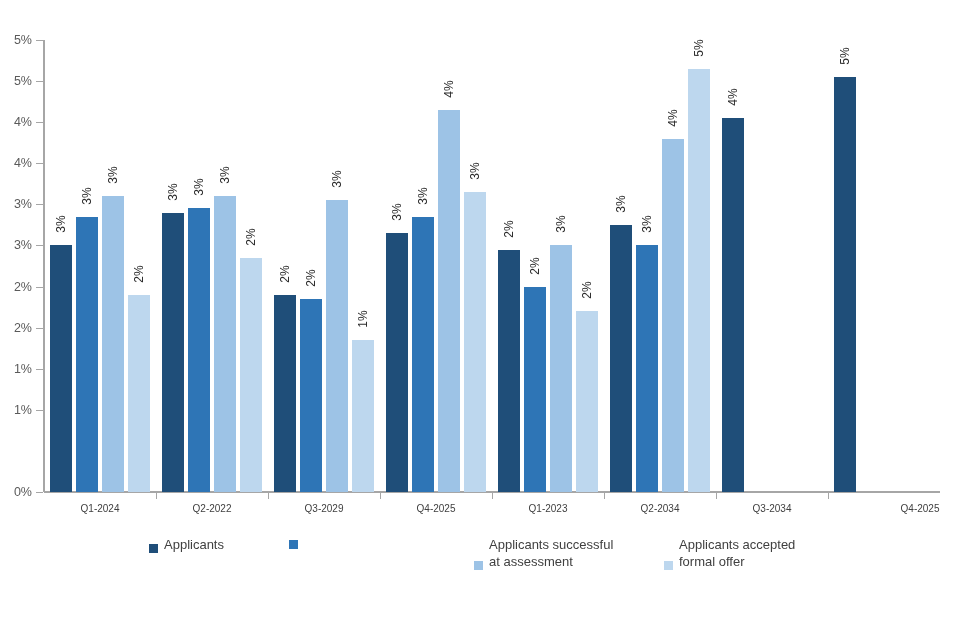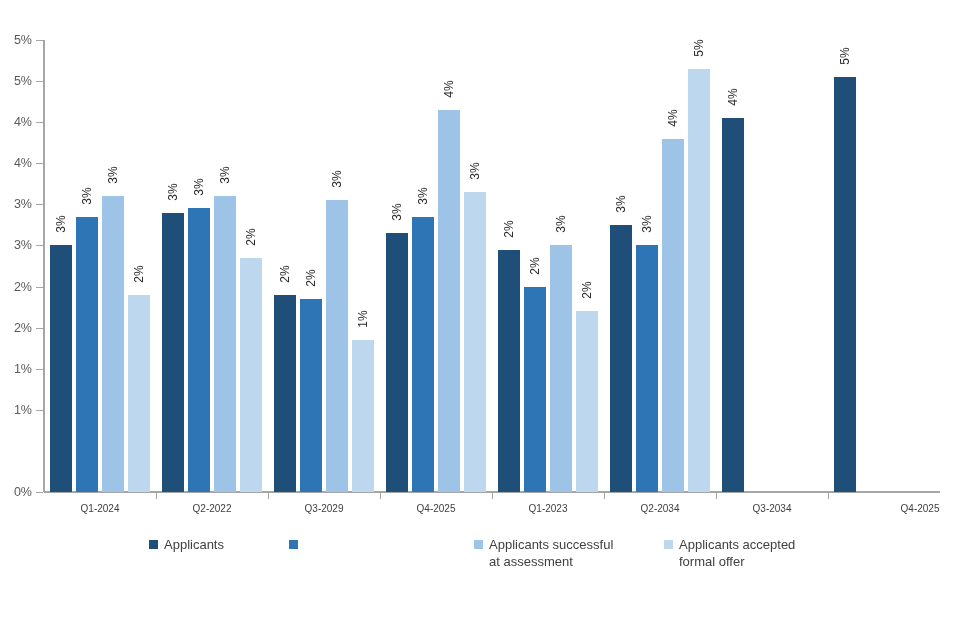--- a/index.html
+++ b/index.html
@@ -18,21 +18,21 @@
   .xtick{position:absolute;top:0;width:1px;height:7px;background:#a6a6a6;}
   .xlabel{position:absolute;top:11px;transform:translateX(-50%);
           font-size:10px;color:#404040;white-space:nowrap;}
 
   .bar{position:absolute;bottom:0;}
   .bar-label{position:absolute;left:50%;transform:translateX(-50%) rotate(-90deg);
              transform-origin:center center;font-size:12px;color:#2b2b2b;white-space:nowrap;}
 
   
   .legend{position:absolute;left:44px;top:536px;width:900px;height:46px;}
-  .legend-item{position:absolute;top:0;display:flex;align-items:flex-start;}
+  .legend-item{position:absolute;top:0;display:flex;align-items:flex-end;}
   .swatch{width:9px;height:9px;margin-top:4px;margin-right:6px;flex:0 0 auto;}
   .legend-text{font-size:13px;color:#404040;line-height:17px;max-width:132px;}
 
   .source{position:absolute;right:18px;top:596px;font-size:12.5px;font-style:italic;
           font-weight:bold;color:#3b3b3b;white-space:nowrap;}
 </style>
 </head>
 <body>
 
 <div id="root">

